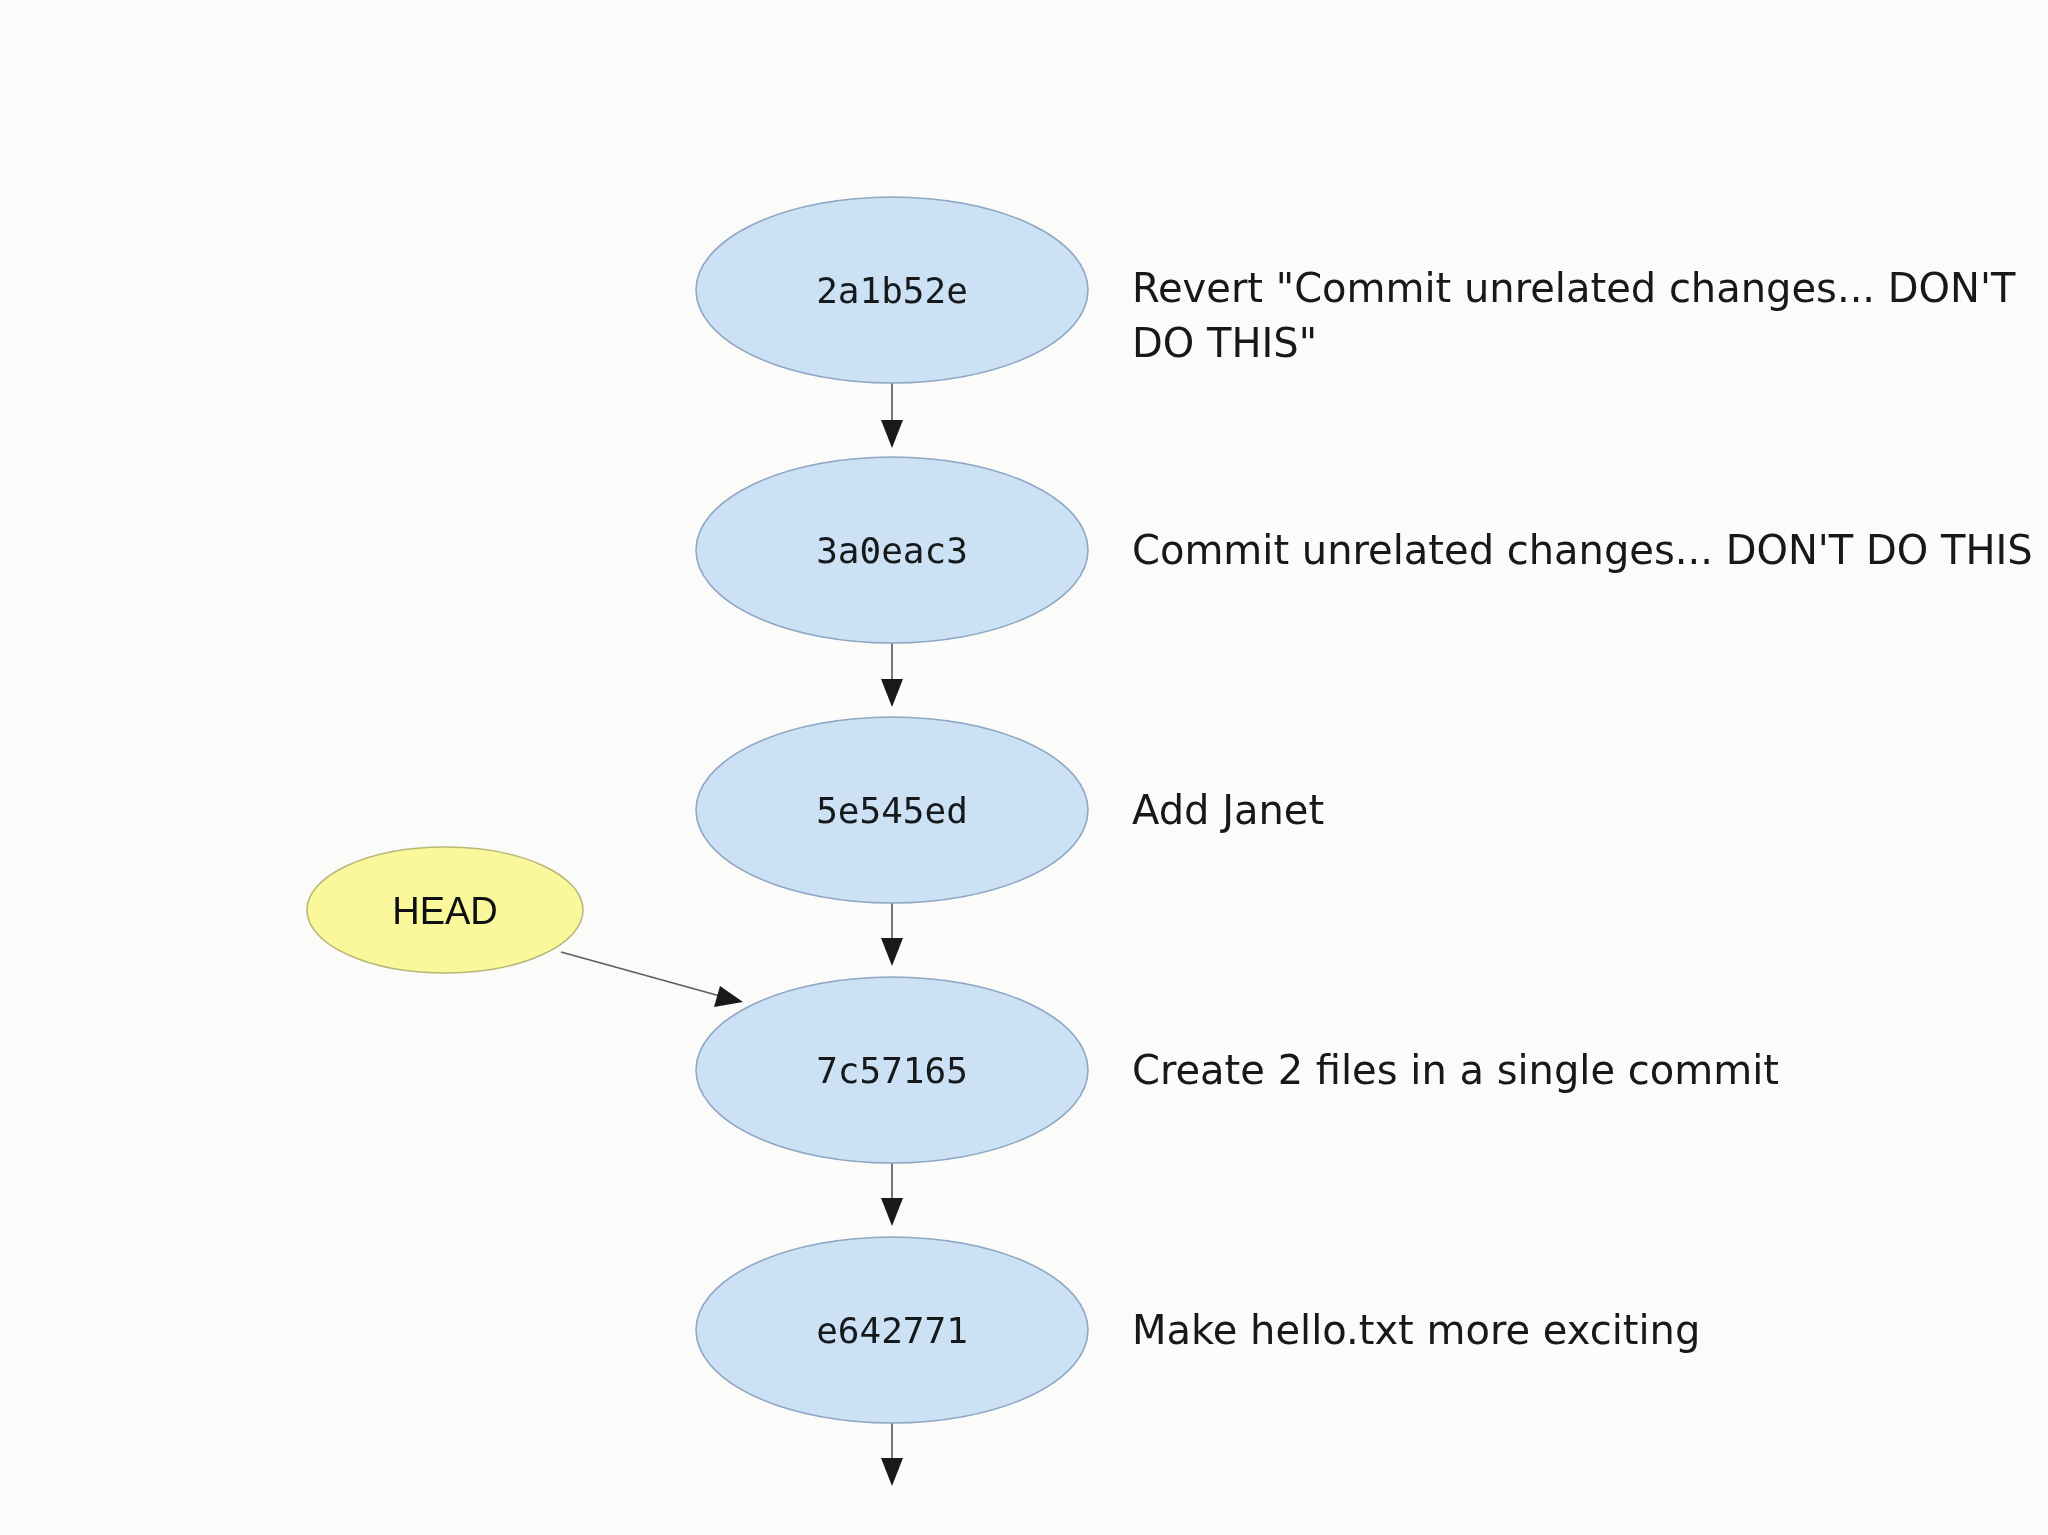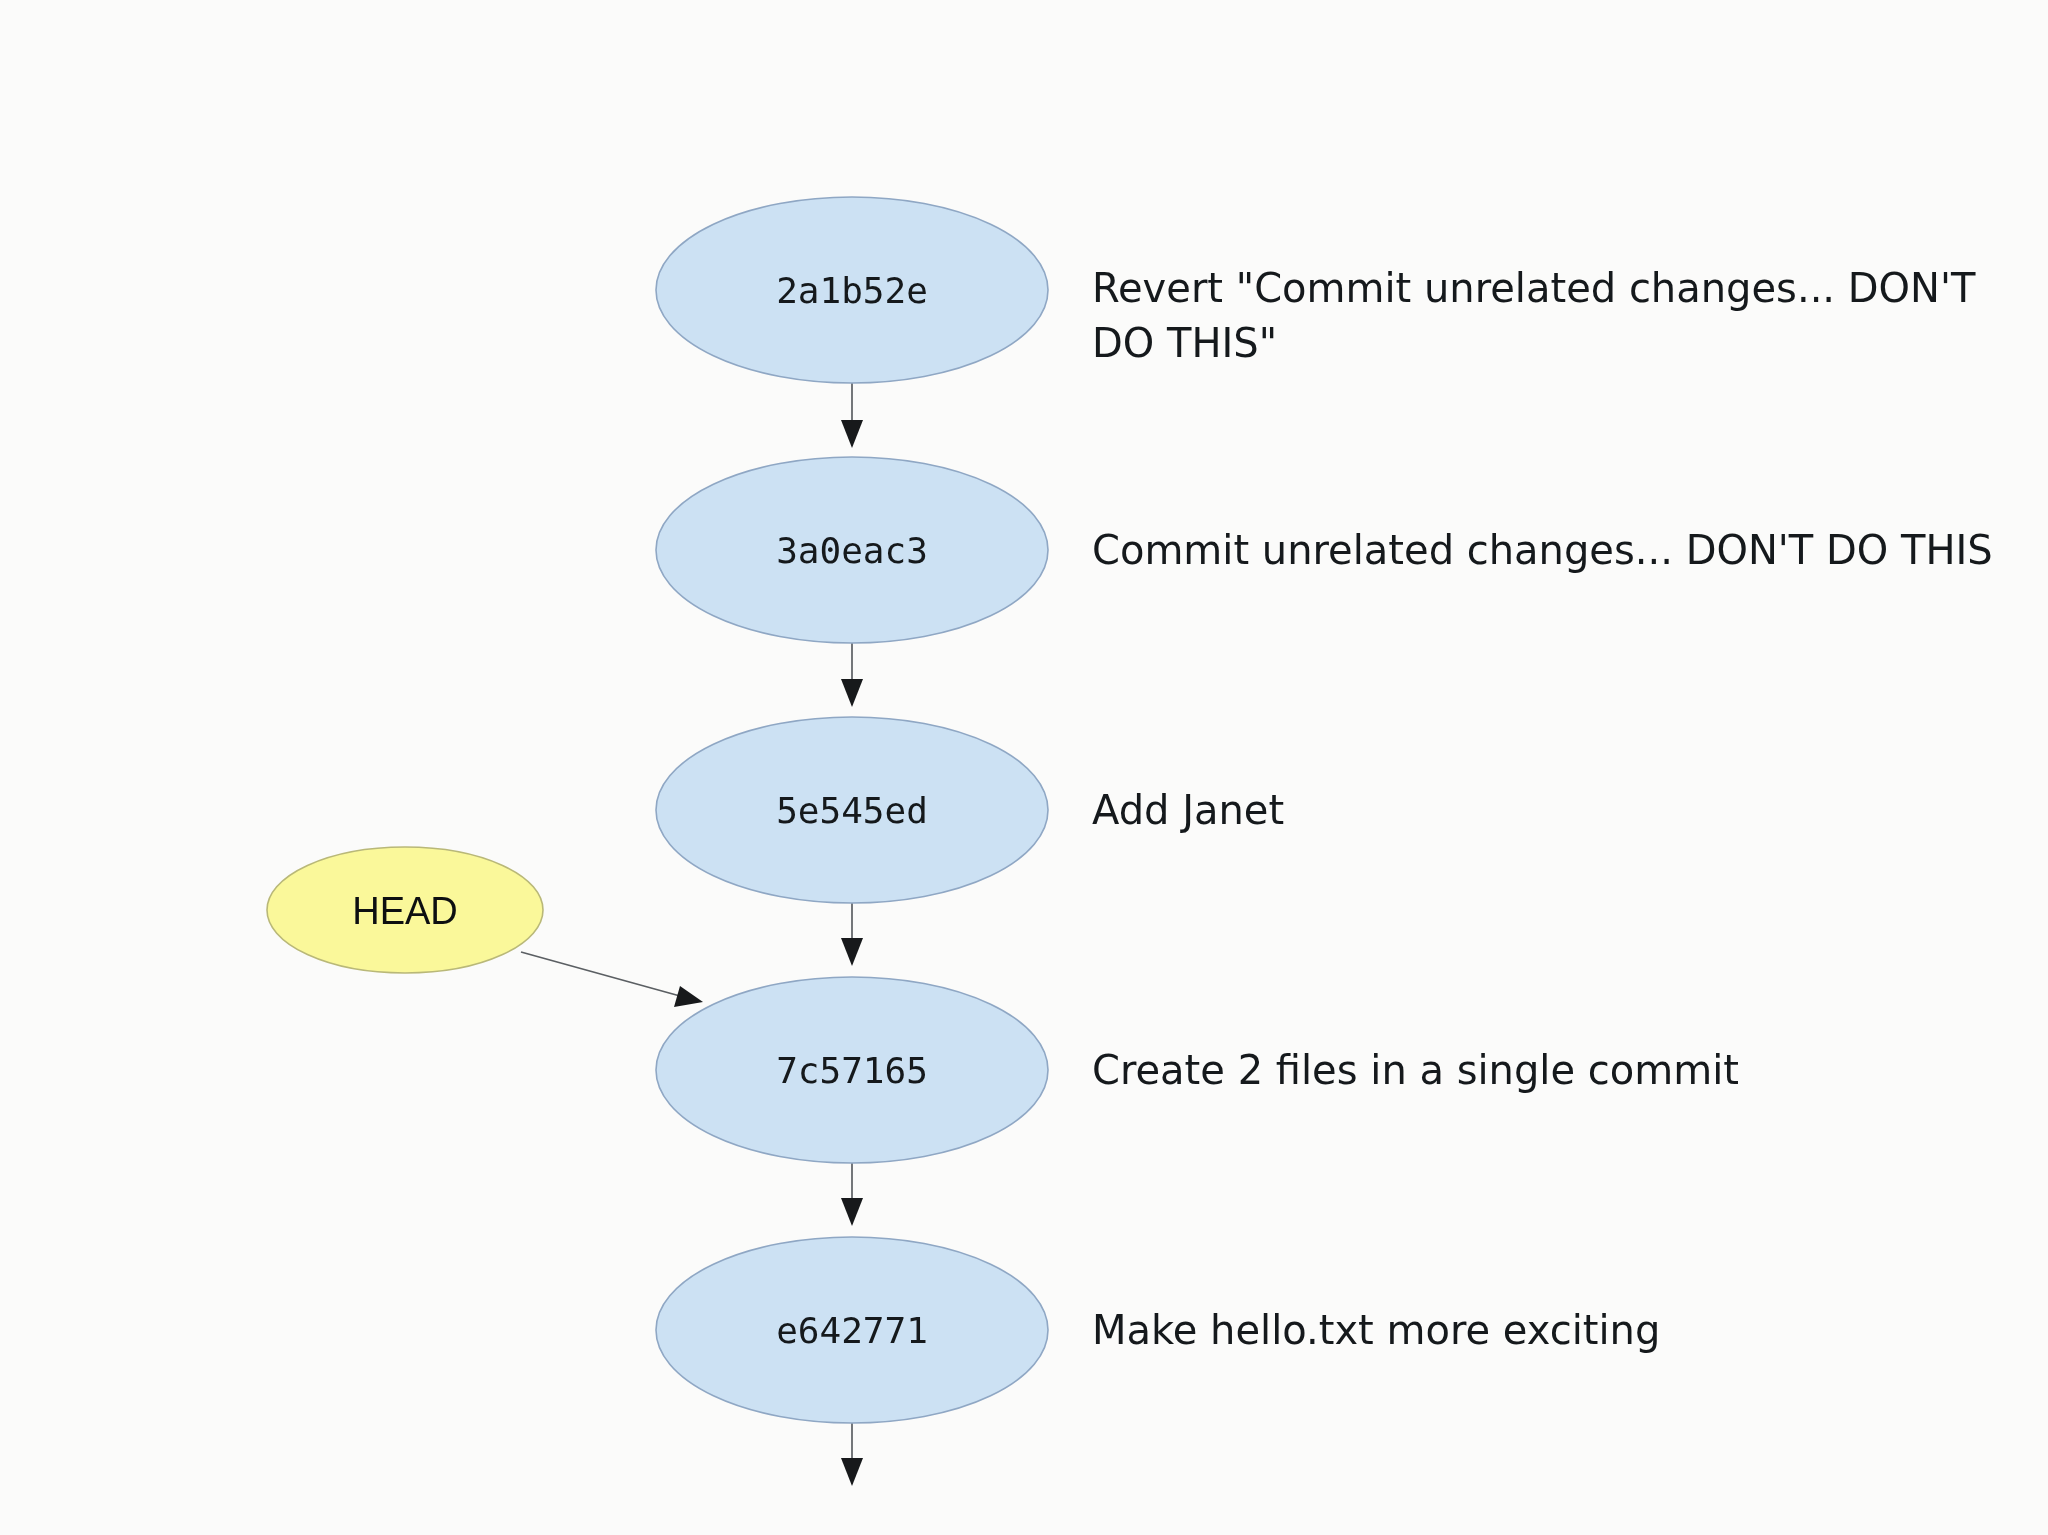--- a/index.html
+++ b/index.html
@@ -3,21 +3,21 @@
 <meta charset="utf-8">
 <style>
   html,body{margin:0;padding:0;}
   body{
     width:2048px;height:1535px;
     background:#fbfbfa;
     font-family:"DejaVu Sans", sans-serif;
     overflow:hidden;
     position:relative;
   }
-  #stage{position:absolute;inset:0;}
+  #stage{position:absolute;inset:0;margin-left:40px;}
   #graph{position:absolute;left:0;top:0;width:2048px;height:1535px;}
 
   .node-hash{
     font-family:"DejaVu Sans Mono", monospace;
     font-size:36px;
     fill:#15191c;
   }
   .node-head-label{
     font-family:"Liberation Sans", sans-serif;
     font-size:38px;

